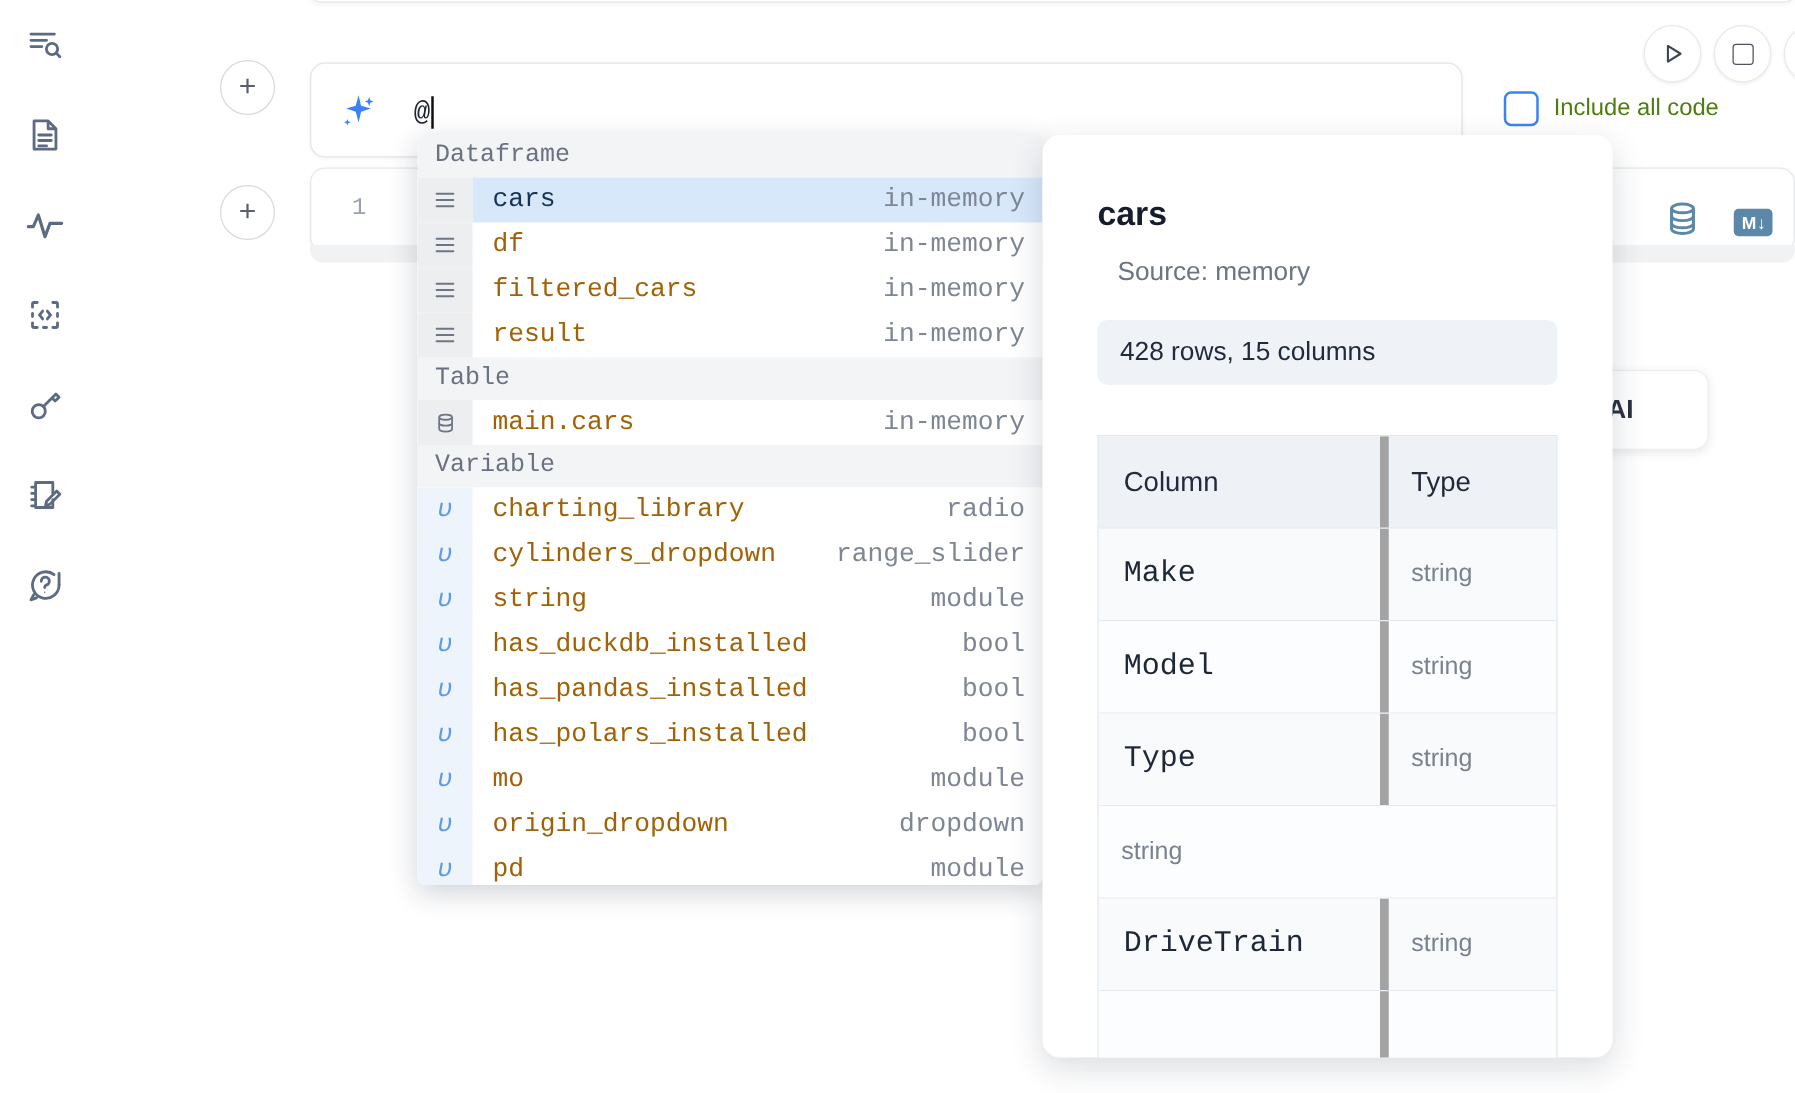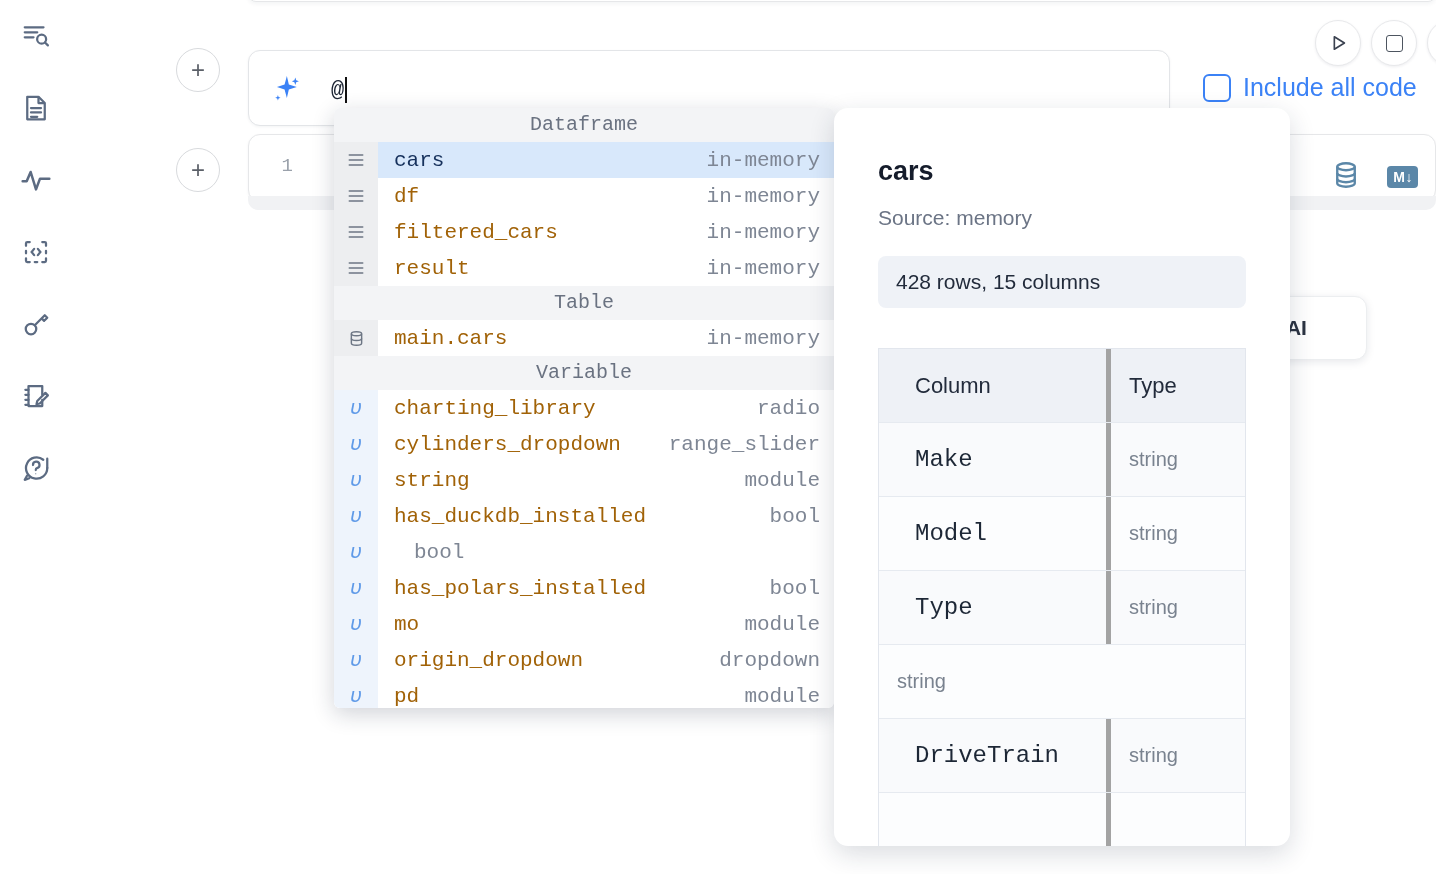--- a/index.html
+++ b/index.html
@@ -82,21 +82,21 @@
   .run-btn { left: 1315px; }
   .stop-btn { left: 1371px; }
   .extra-btn { left: 1427px; }
   .stop-sq { width: 17px; height: 17px; border: 1.8px solid #4d5560; border-radius: 3px; }
 
   .include-row {
     position: absolute; left: 1203px; top: 73px;
     display: flex; align-items: center; gap: 12px;
   }
   .chk { width: 28px; height: 28px; border: 2px solid #3b82f6; border-radius: 6px; background: #fff; cursor: pointer; }
-  .include-label { font-size: 25px; color: #3b82f6; }
+  .include-label { font-size: 19px; color: #4d7c0f; }
 
   
   .ai-chip {
     position: absolute; left: 1255px; top: 296px; width: 112px; height: 64px;
     background: #fff; border: 1px solid #eceef0; border-radius: 12px;
     box-shadow: 0 2px 8px rgba(20,30,60,.10);
     display: flex; align-items: center; justify-content: flex-start;
     padding-left: 12px; font-size: 21px; font-weight: bold; color: #2b3342;
     overflow: hidden;
   }
@@ -105,21 +105,20 @@
   .ac {
     position: absolute; left: 334px; top: 108px; width: 500px; height: 600px;
     background: #fff; border-radius: 6px;
     box-shadow: 0 6px 22px rgba(24,35,60,.20);
     overflow: hidden; z-index: 20;
   }
   .ac-section {
     background: #f3f4f6; color: #6a7281;
     font-family: "Liberation Mono", monospace; font-size: 20px;
     padding: 5px 14px 6px 14px;
-    text-align: center;
   }
   .ac-row {
     display: flex; align-items: center; height: 36px;
     font-family: "Liberation Mono", monospace; font-size: 21px;
     cursor: pointer; background: #fff;
   }
   .ac-row.selected .ac-name-wrap { background: #d8e8fb; }
   .ac-icon {
     width: 44px; min-width: 44px; height: 36px; background: #edeef0;
     display: flex; align-items: center; justify-content: center;
@@ -140,37 +139,37 @@
     position: absolute; left: 834px; top: 108px; width: 456px; height: 738px;
     background: #fff; border-radius: 14px;
     box-shadow: 0 8px 26px rgba(24,35,60,.16);
     z-index: 30; overflow: hidden;
   }
   .detail-title {
     position: absolute; left: 44px; top: 48px;
     font-size: 27px; font-weight: bold; color: #151c2b;
   }
   .detail-source {
-    position: absolute; left: 44px; top: 98px;
+    position: absolute; left: 60px; top: 98px;
     font-size: 21px; color: #6b7485;
   }
   .detail-stats {
     position: absolute; left: 44px; top: 148px; width: 368px; height: 52px;
     background: #eff2f7; border-radius: 8px;
     display: flex; align-items: center; padding-left: 18px;
     font-size: 21px; color: #222b3b;
   }
   .detail-table {
     position: absolute; left: 44px; top: 240px; width: 368px; height: 560px;
     border: 1px solid #e2e6ed; border-top: 1px solid #e2e6ed;
     overflow: hidden;
   }
   .dt-row { display: flex; height: 74px; border-bottom: 1px solid #e6eaf0; }
   .dt-row.head { background: #eef1f6; }
-  .dt-c1 { width: 232px; display: flex; align-items: center; padding-left: 36px; border-right: 5px solid #a3a3a3; }
+  .dt-c1 { width: 232px; display: flex; align-items: center; padding-left: 20px; border-right: 7px solid #a3a3a3; }
   .dt-c2 { flex: 1; display: flex; align-items: center; padding-left: 18px; }
   .dt-row.head .dt-c1, .dt-row.head .dt-c2 { font-size: 22px; color: #222b3b; font-family: "Liberation Sans", sans-serif; }
   .dt-row.body .dt-c1 { font-family: "Liberation Mono", monospace; font-size: 24px; color: #1d2736; }
   .dt-row.body .dt-c2 { font-size: 20px; color: #79828f; }
   .dt-row.body:nth-child(odd) { background: #fcfdfe; }
   .dt-row.body:nth-child(even) { background: #f9fafc; }
 </style>
 </head>
 <body>
 
@@ -367,20 +366,21 @@
         <div class="ac-row var">
           <div class="ac-icon">υ</div>
           <div class="ac-name-wrap">
             <span class="ac-name">has_duckdb_installed</span>
             <span class="ac-type">bool</span>
           </div>
         </div>
         <div class="ac-row var">
           <div class="ac-icon">υ</div>
           <div class="ac-name-wrap">
+            <span class="ac-name">has_pandas_installed</span>
             <span class="ac-type">bool</span>
           </div>
         </div>
         <div class="ac-row var">
           <div class="ac-icon">υ</div>
           <div class="ac-name-wrap">
             <span class="ac-name">has_polars_installed</span>
             <span class="ac-type">bool</span>
           </div>
         </div>

